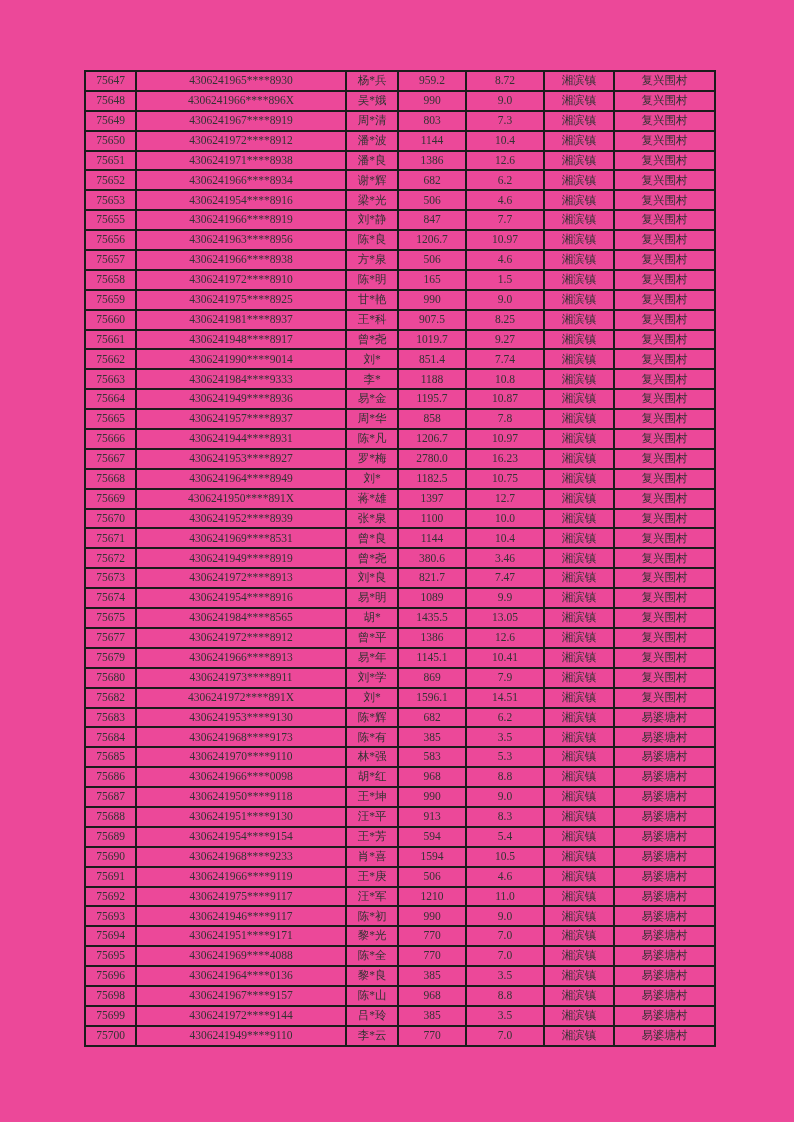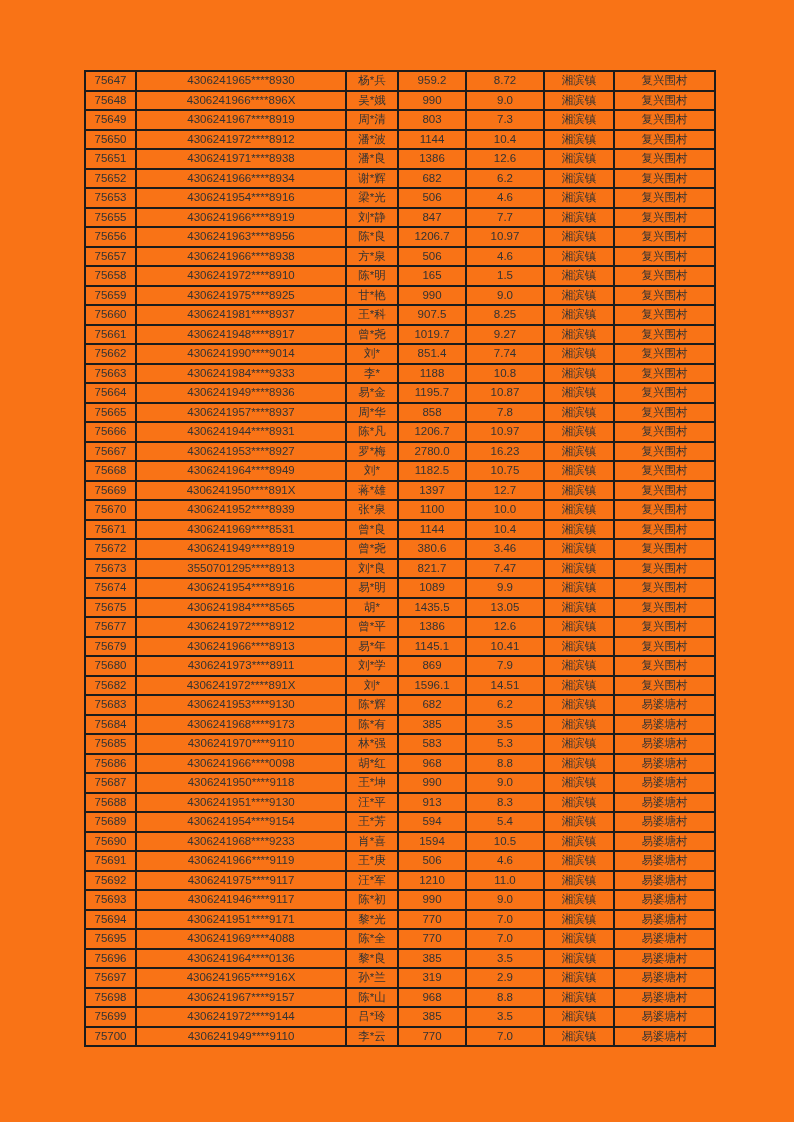--- a/index.html
+++ b/index.html
@@ -4,23 +4,23 @@
 <style>
   html, body {
     margin: 0;
     padding: 0;
     background: #ffffff;
   }
   .page {
     position: relative;
     width: 794px;
     height: 1122px;
-    background: #f97316;
+    background: #ec4899;
     overflow: hidden;
-    font-family: Liberation Sans, sans-serif;
+    font-family: Liberation Serif, serif;
   }
   table.data-table {
     position: absolute;
     left: 84px;
     top: 70px;
     width: 630px;
     height: 977px;
     border-collapse: collapse;
     table-layout: fixed;
   }
@@ -279,21 +279,21 @@
           <td>75672</td>
           <td>4306241949****8919</td>
           <td>曾*尧</td>
           <td>380.6</td>
           <td>3.46</td>
           <td>湘滨镇</td>
           <td>复兴围村</td>
         </tr>
         <tr>
           <td>75673</td>
-          <td>3550701295****8913</td>
+          <td>4306241972****8913</td>
           <td>刘*良</td>
           <td>821.7</td>
           <td>7.47</td>
           <td>湘滨镇</td>
           <td>复兴围村</td>
         </tr>
         <tr>
           <td>75674</td>
           <td>4306241954****8916</td>
           <td>易*明</td>
@@ -467,29 +467,20 @@
         <tr>
           <td>75696</td>
           <td>4306241964****0136</td>
           <td>黎*良</td>
           <td>385</td>
           <td>3.5</td>
           <td>湘滨镇</td>
           <td>易婆塘村</td>
         </tr>
         <tr>
-          <td>75697</td>
-          <td>4306241965****916X</td>
-          <td>孙*兰</td>
-          <td>319</td>
-          <td>2.9</td>
-          <td>湘滨镇</td>
-          <td>易婆塘村</td>
-        </tr>
-        <tr>
           <td>75698</td>
           <td>4306241967****9157</td>
           <td>陈*山</td>
           <td>968</td>
           <td>8.8</td>
           <td>湘滨镇</td>
           <td>易婆塘村</td>
         </tr>
         <tr>
           <td>75699</td>

